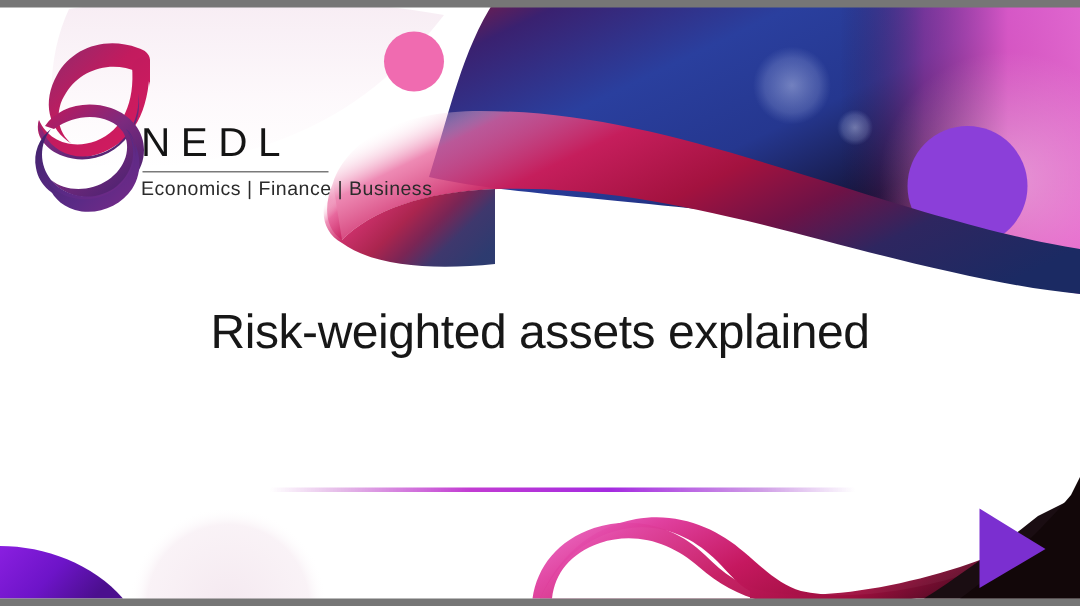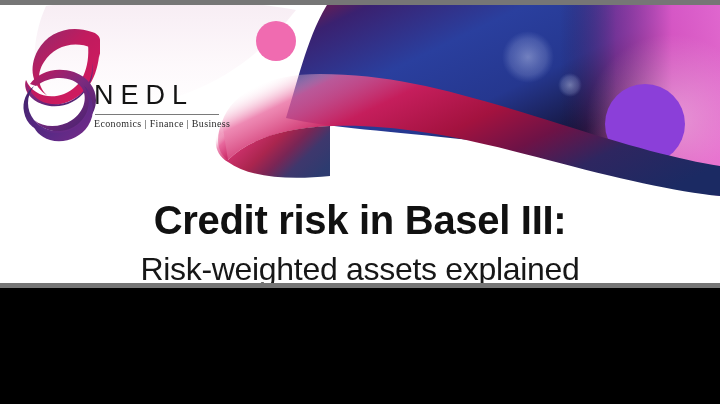--- a/index.html
+++ b/index.html
@@ -3,21 +3,21 @@
 <meta charset="utf-8">
 <style>
   html, body {
     margin: 0;
     padding: 0;
     background: #000;
   }
   #slide {
     position: relative;
     width: 720px;
-    height: 288px;
+    height: 404px;
     overflow: hidden;
     background: #c4b5fd;
     font-family: "Liberation Sans", sans-serif;
   }
 
   
   .art {
     position: absolute;
     inset: 0;
     width: 720px;
@@ -60,22 +60,22 @@
     line-height: 1;
     font-weight: 400;
   }
   .logo-rule {
     width: 124px;
     height: 1px;
     background: #7a7a7a;
     margin: 5px 0 3px 1px;
   }
   .logo-tag {
-    font-family: Liberation Serif, serif;
-    font-size: 10px;
+    font-family: Liberation Sans, sans-serif;
+    font-size: 13px;
     letter-spacing: 0.35px;
     color: #2b2b2b;
     white-space: nowrap;
   }
 
   
   .title-block {
     position: absolute;
     left: 0;
     top: 196px;
@@ -373,19 +373,18 @@
 
   <div class="logo-block">
     <div class="logo-text">
       <div class="logo-word">NEDL</div>
       <div class="logo-rule"></div>
       <div class="logo-tag">Economics | Finance | Business</div>
     </div>
   </div>
 
   <div class="title-block">
-    <div class="title-line-1">Credit risk in Basel III:</div>
     <div class="title-line-2">Risk-weighted assets explained</div>
   </div>
 
   <div class="divider"></div>
 
 </div>
 
 </body></html>

